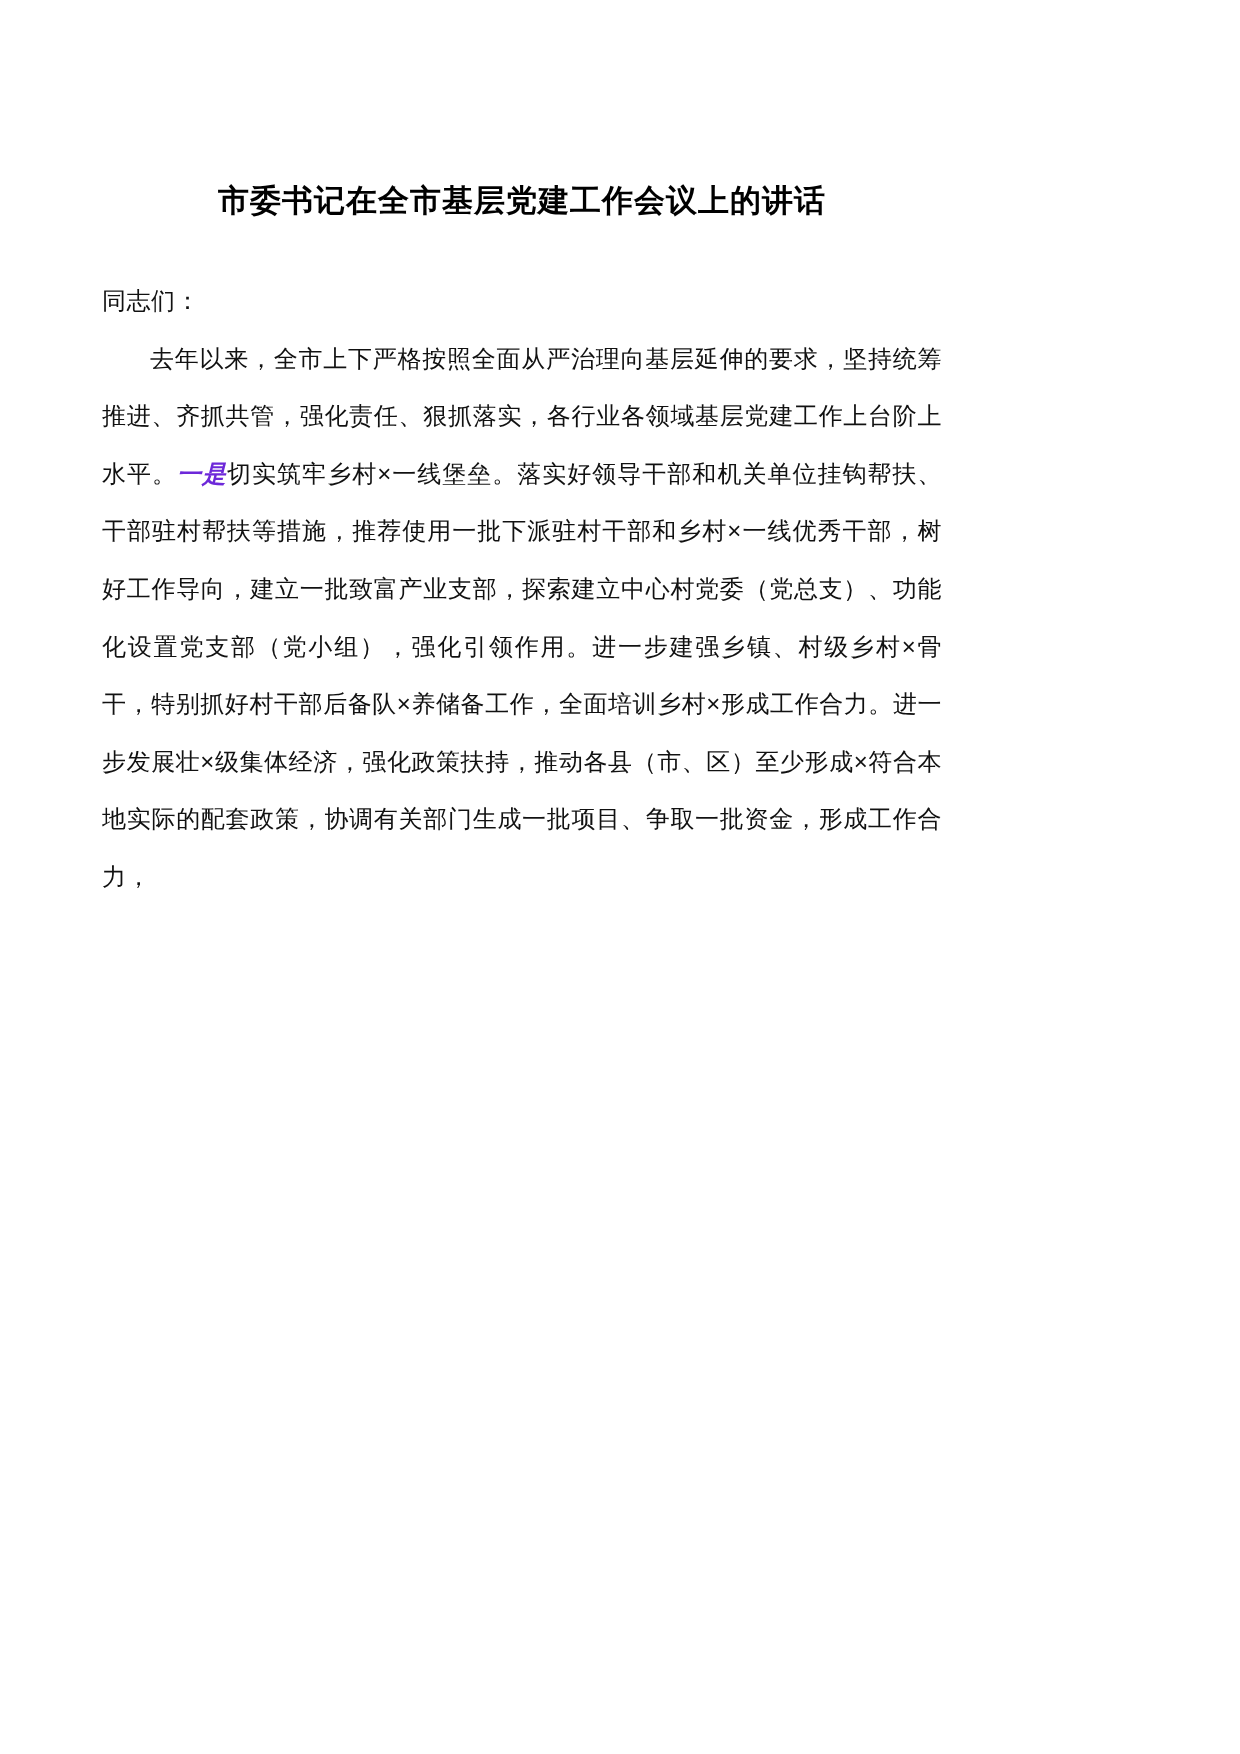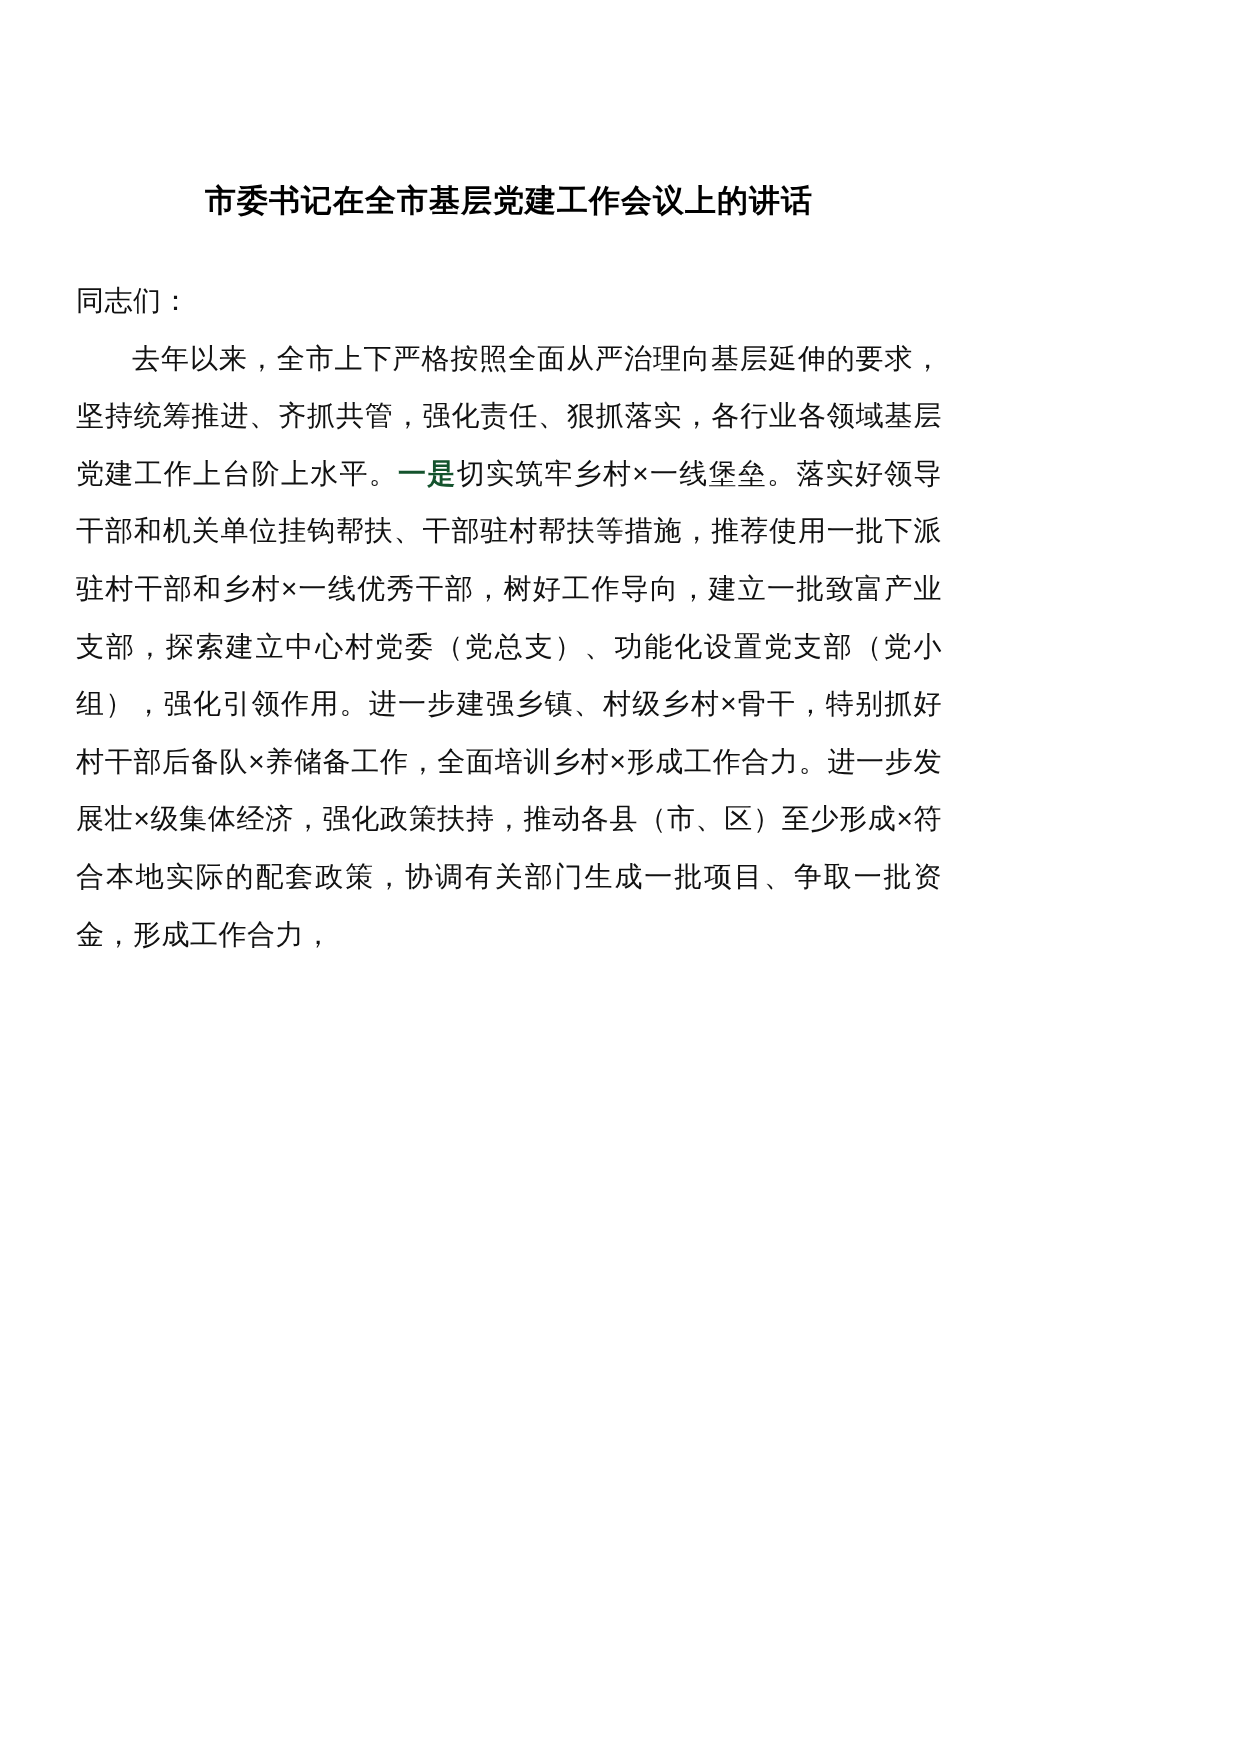--- a/index.html
+++ b/index.html
@@ -8,45 +8,46 @@
     position: relative;
     width: 1240px;
     height: 1754px;
     margin: 0 auto;
     background: #ffffff;
     color: #111111;
     font-family: "Liberation Sans", "DejaVu Sans", sans-serif;
     overflow: hidden;
   }
   .content {
-    padding: 172px 298px 0 76px;
+    padding: 172px 298px 0 102px;
   }
   .doc-title {
     font-size: 31px;
     font-weight: 700;
     line-height: 58px;
     text-align: center;
     letter-spacing: 1px;
     margin-bottom: 42px;
     color: #000000;
   }
   .para {
-    font-size: 28px;
+    font-size: 24px;
     line-height: 57.6px;
     text-align: justify;
     text-justify: inter-ideograph;
     letter-spacing: 0.5px;
     word-break: break-all;
   }
   .indent {
     text-indent: 2em;
   }
   .emph {
     font-weight: 700;
-    color: #14532d;
+    color: #6d28d9;
+    font-style: italic;
   }
 </style>
 </head>
 <body>
 
 <div class="page">
   <div class="content">
 
     <h1 class="doc-title">市委书记在全市基层党建工作会议上的讲话</h1>
 

